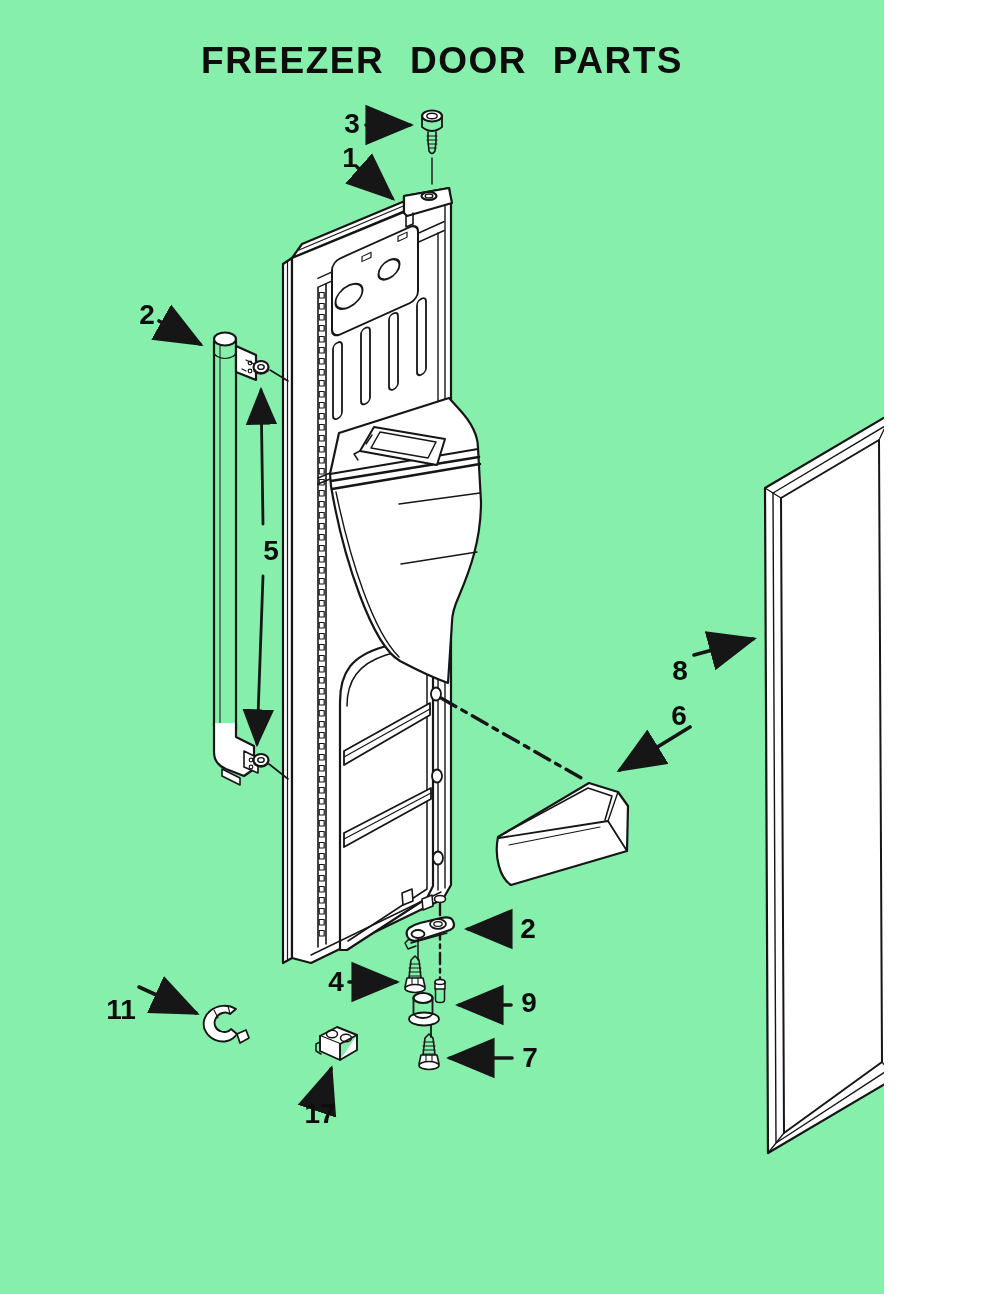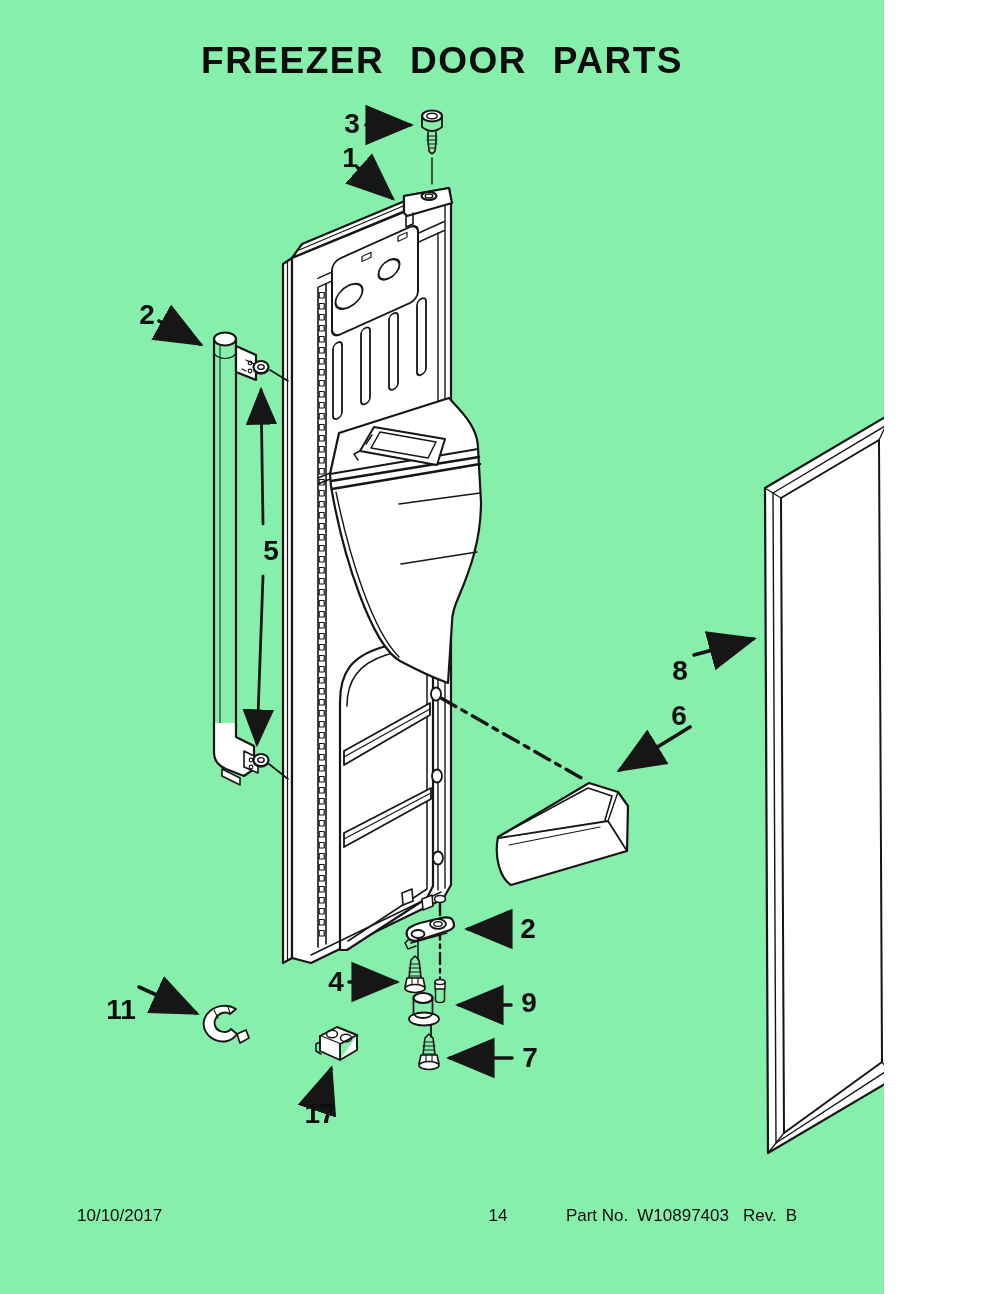--- a/index.html
+++ b/index.html
@@ -248,19 +248,14 @@
   <div class="callout" style="left:336px;top:982px">4</div>
   <div class="callout" style="left:271px;top:551px">5</div>
   <div class="callout" style="left:679px;top:716px">6</div>
   <div class="callout" style="left:530px;top:1058px">7</div>
   <div class="callout" style="left:680px;top:671px">8</div>
   <div class="callout" style="left:529px;top:1003px">9</div>
   <div class="callout" style="left:528px;top:929px">2</div>
   <div class="callout" style="left:121px;top:1010px">11</div>
   <div class="callout" style="left:320px;top:1114px">17</div>
 
-  <div class="footer">
-    <span class="date">10/10/2017</span>
-    <span class="pageno">14</span>
-    <span class="partinfo"><span>Part No.</span><span class="gap-s">W10897403</span><span class="gap-m">Rev.</span><span class="gap-s">B</span></span>
-  </div>
 
 </div>
 
 </body></html>

